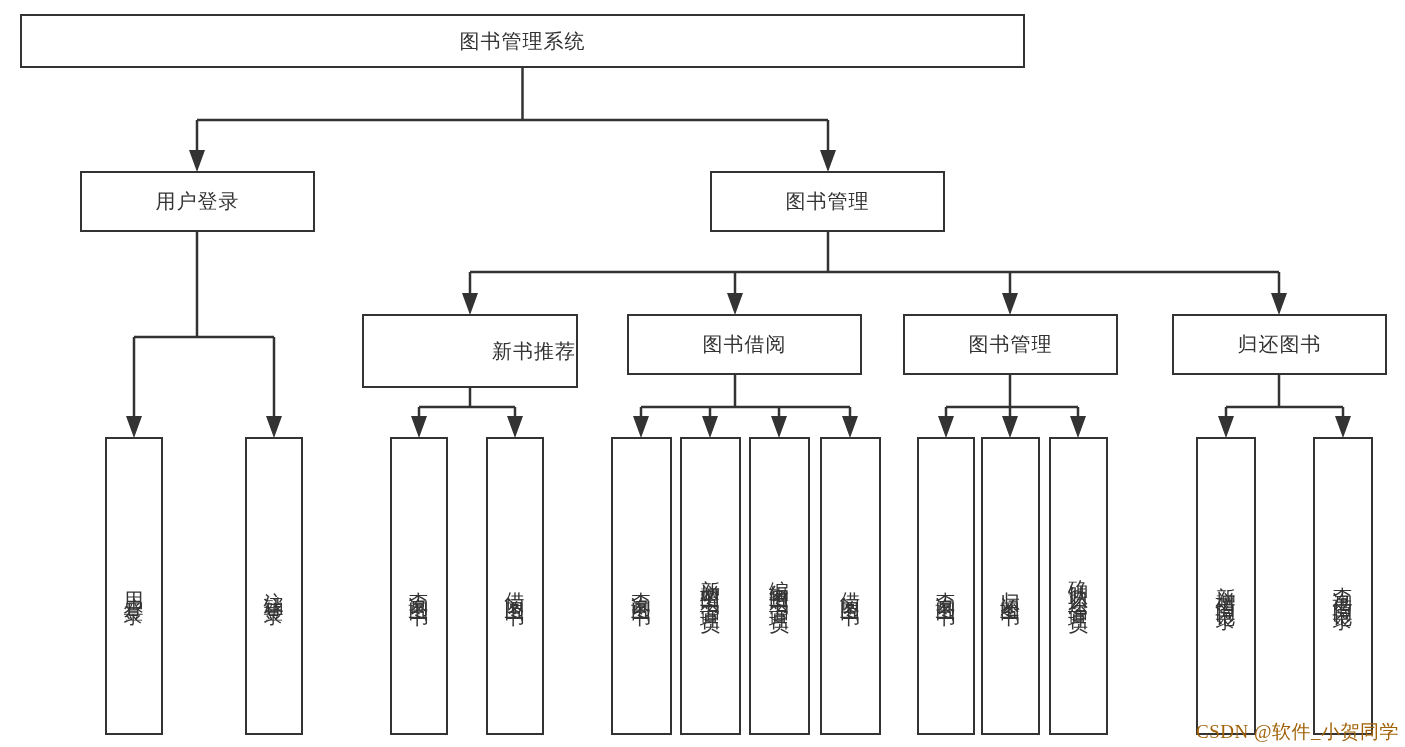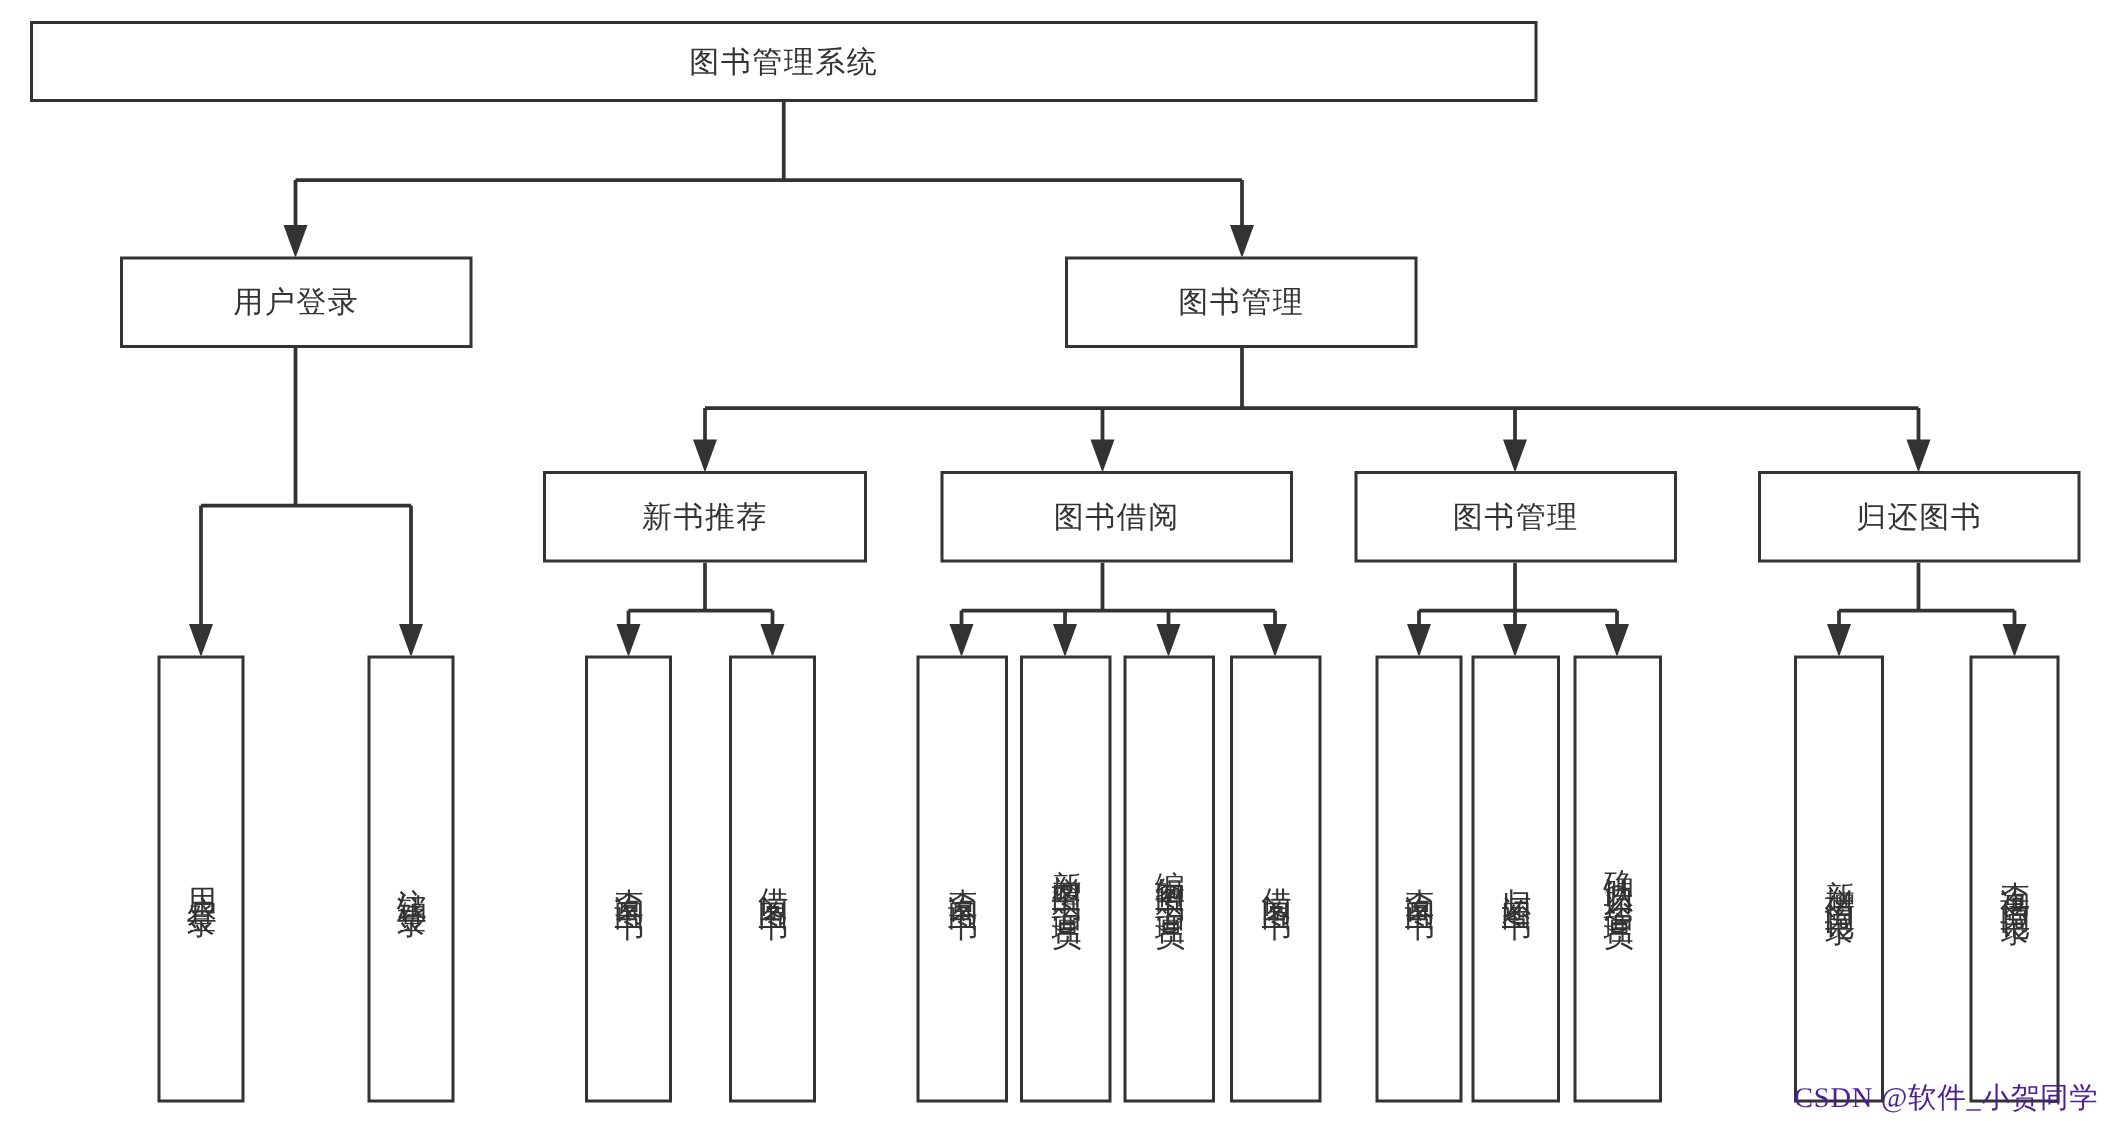--- a/index.html
+++ b/index.html
@@ -43,21 +43,21 @@
     letter-spacing: 5px;
     line-height: 1;
     white-space: nowrap;
   }
   
   .n-root   { left: 20px;   top: 14px;  width: 1005px; height: 54px; }
   
   .n-login  { left: 80px;   top: 171px; width: 235px;  height: 61px; }
   .n-mgmt   { left: 710px;  top: 171px; width: 235px;  height: 61px; }
   
-  .n-newbook { left: 362px;  top: 314px; width: 216px; height: 61px; }
+  .n-newbook { left: 362px;  top: 314px; width: 216px; height: 74px; justify-content: flex-end; }
   .n-borrow  { left: 627px;  top: 314px; width: 235px; height: 61px; }
   .n-current { left: 903px;  top: 314px; width: 215px; height: 61px; }
   .n-record  { left: 1172px; top: 314px; width: 215px; height: 61px; }
   
   .leaf { top: 437px; height: 298px; }
   .l-1  { left: 105px;  width: 58px; }
   .l-2  { left: 245px;  width: 58px; }
   .l-3  { left: 390px;  width: 58px; }
   .l-4  { left: 486px;  width: 58px; }
   .l-5  { left: 611px;  width: 61px; }
@@ -66,21 +66,21 @@
   .l-8  { left: 820px;  width: 61px; }
   .l-9  { left: 917px;  width: 58px; }
   .l-10 { left: 981px;  width: 59px; }
   .l-11 { left: 1049px; width: 59px; }
   .l-12 { left: 1196px; width: 60px; }
   .l-13 { left: 1313px; width: 60px; }
   #watermark {
     position: absolute;
     right: 6px;
     bottom: 2px;
-    color: #4c1d95;
+    color: #a16207;
     font-size: 19px;
     letter-spacing: 0.5px;
     z-index: 3;
     user-select: none;
   }
 </style>
 </head>
 <body>
 
 <div id="canvas">

